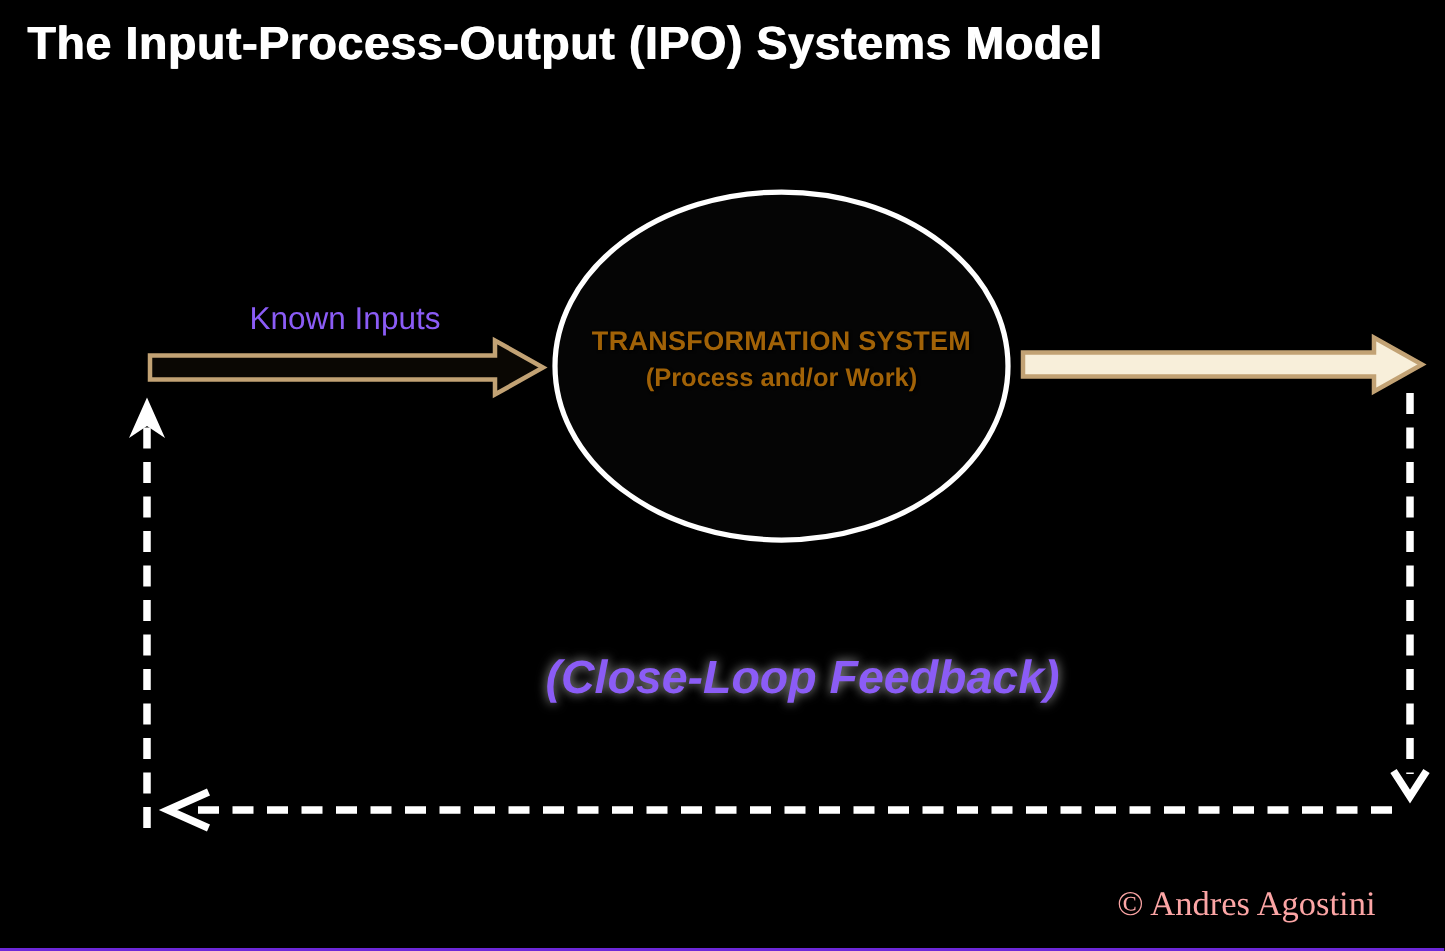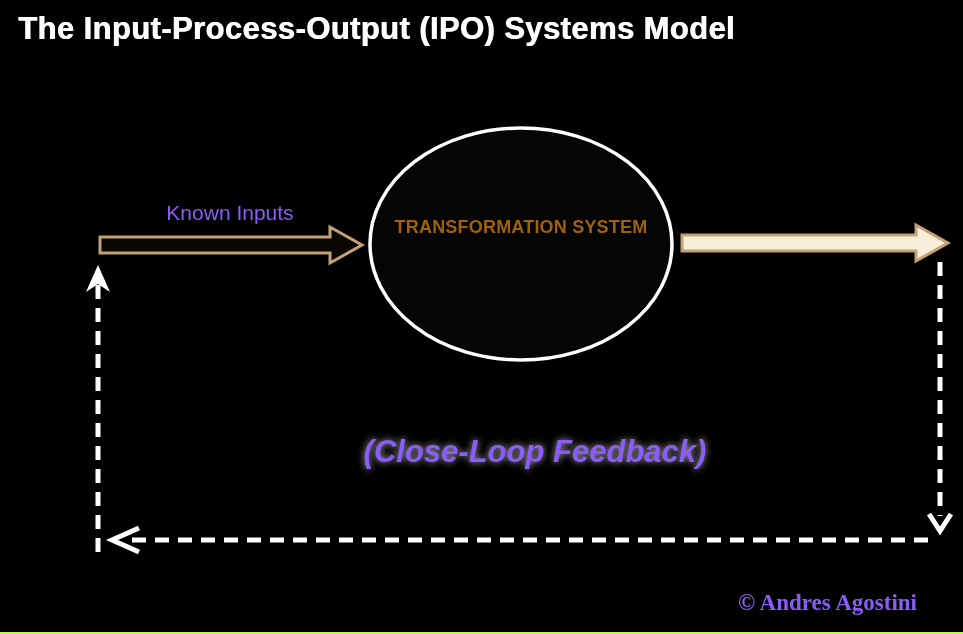--- a/index.html
+++ b/index.html
@@ -7,21 +7,21 @@
     padding: 0;
     background: #000;
   }
   .stage {
     position: relative;
     width: 963px;
     height: 634px;
     background: #000;
     overflow: hidden;
     box-sizing: border-box;
-    border-bottom: 2px solid #bef264;
+    border-bottom: 2px solid #6d28d9;
     font-family: "Liberation Sans", sans-serif;
   }
   .page-title {
     position: absolute;
     left: 18px;
     top: 11px;
     color: #ffffff;
     font-size: 31px;
     font-weight: bold;
     letter-spacing: 0.4px;
@@ -74,23 +74,23 @@
     text-align: center;
     font-size: 31px;
     font-weight: bold;
     font-style: italic;
     text-shadow: 0 0 7px rgba(255,255,255,0.65), 1px 1px 2px #000;
   }
   .credit {
     position: absolute;
     right: 46px;
     top: 590px;
-    color: #8b5cf6;
+    color: #fca5a5;
     font-family: "Liberation Serif", serif;
-    font-weight: bold;
+    font-weight: normal;
     font-size: 23px;
     white-space: nowrap;
   }
 </style>
 </head>
 <body>
 
 <div class="stage">
 
   <div class="page-title">The Input-Process-Output (IPO) Systems Model</div>
@@ -111,19 +111,20 @@
 
     <path d="M 98 552 L 98 284" fill="none" stroke-width="5" stroke-dasharray="14 9" stroke="#ffffff"></path>
     <polygon points="98,265 86,292 98,284 110,292" fill="#ffffff"></polygon>
   </svg>
 
   <div class="label input-label">Known Inputs</div>
 
 
   <div class="ellipse-text">
     <div class="ellipse-line1">TRANSFORMATION SYSTEM</div>
+    <div class="ellipse-line2">(Process and/or Work)</div>
   </div>
 
   <div class="label feedback-label">(Close-Loop Feedback)</div>
 
   <div class="credit">© Andres Agostini</div>
 
 </div>
 
 </body></html>

